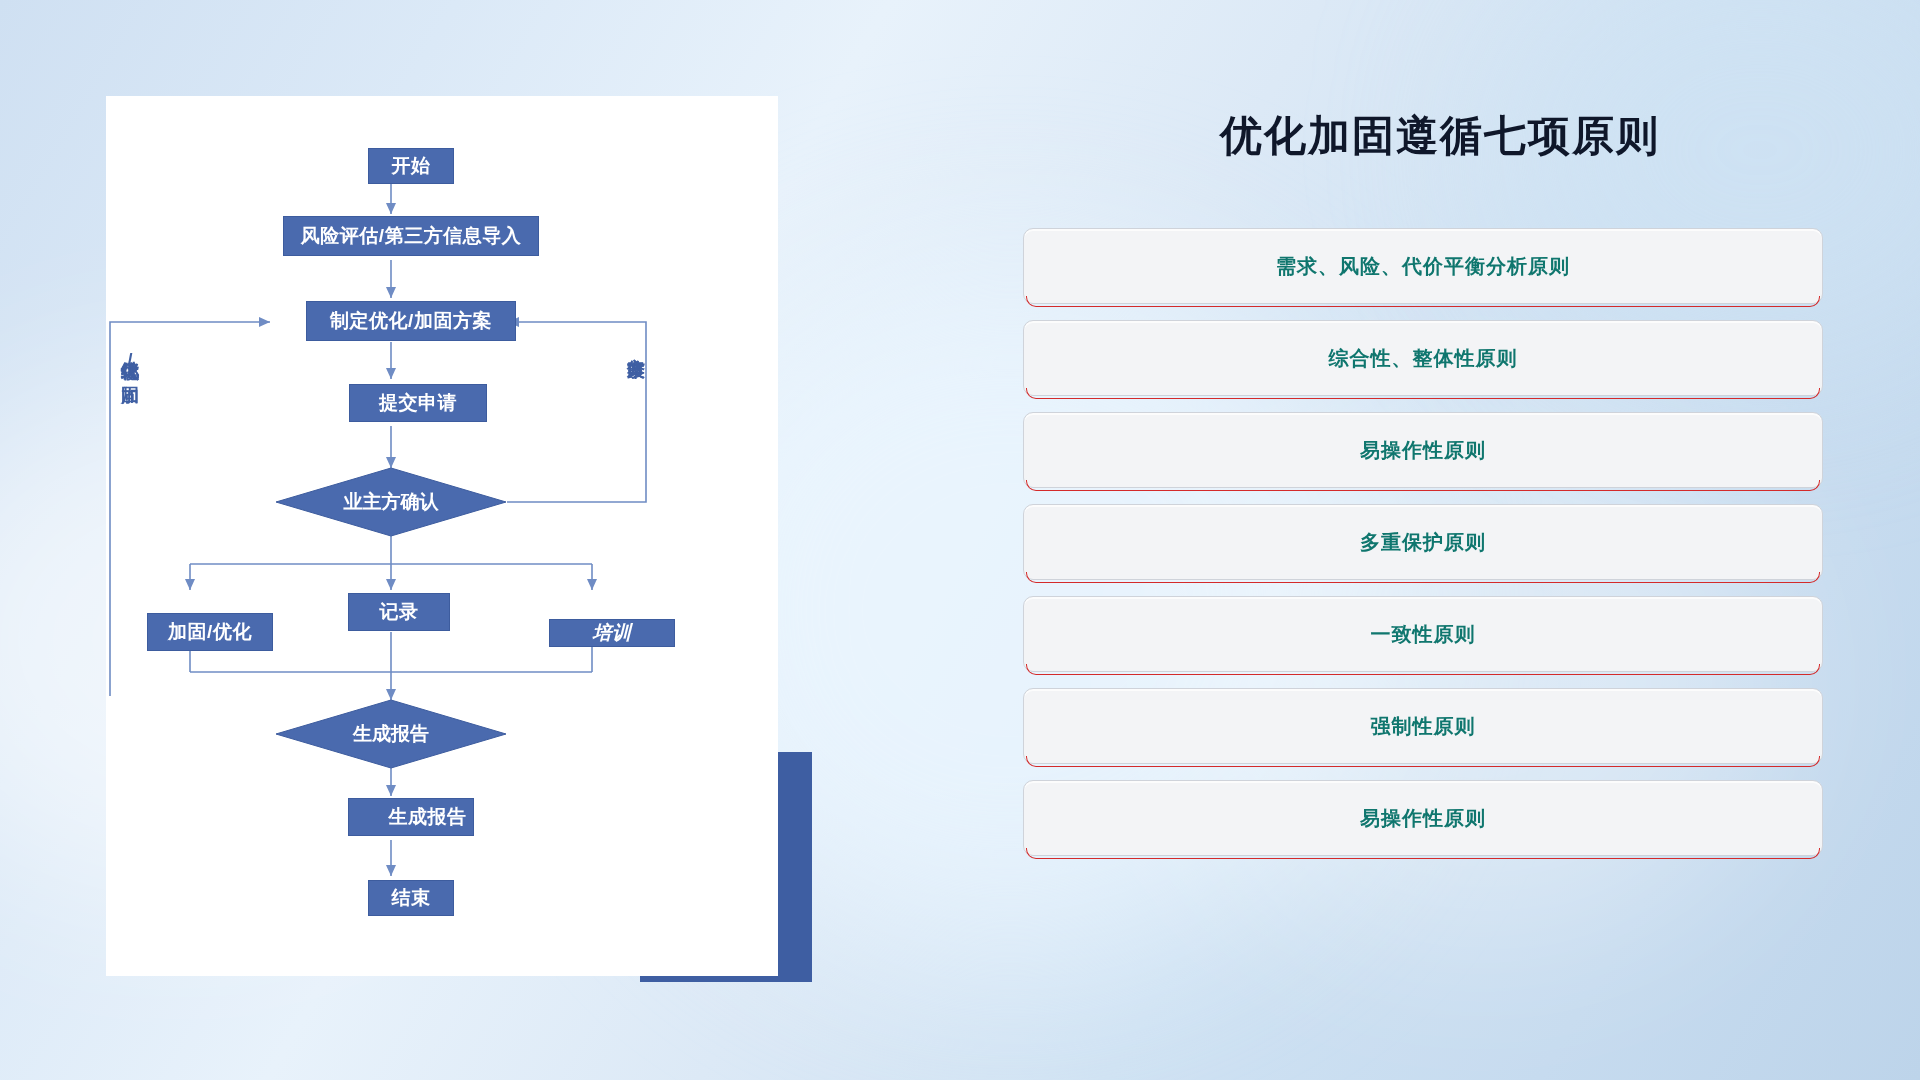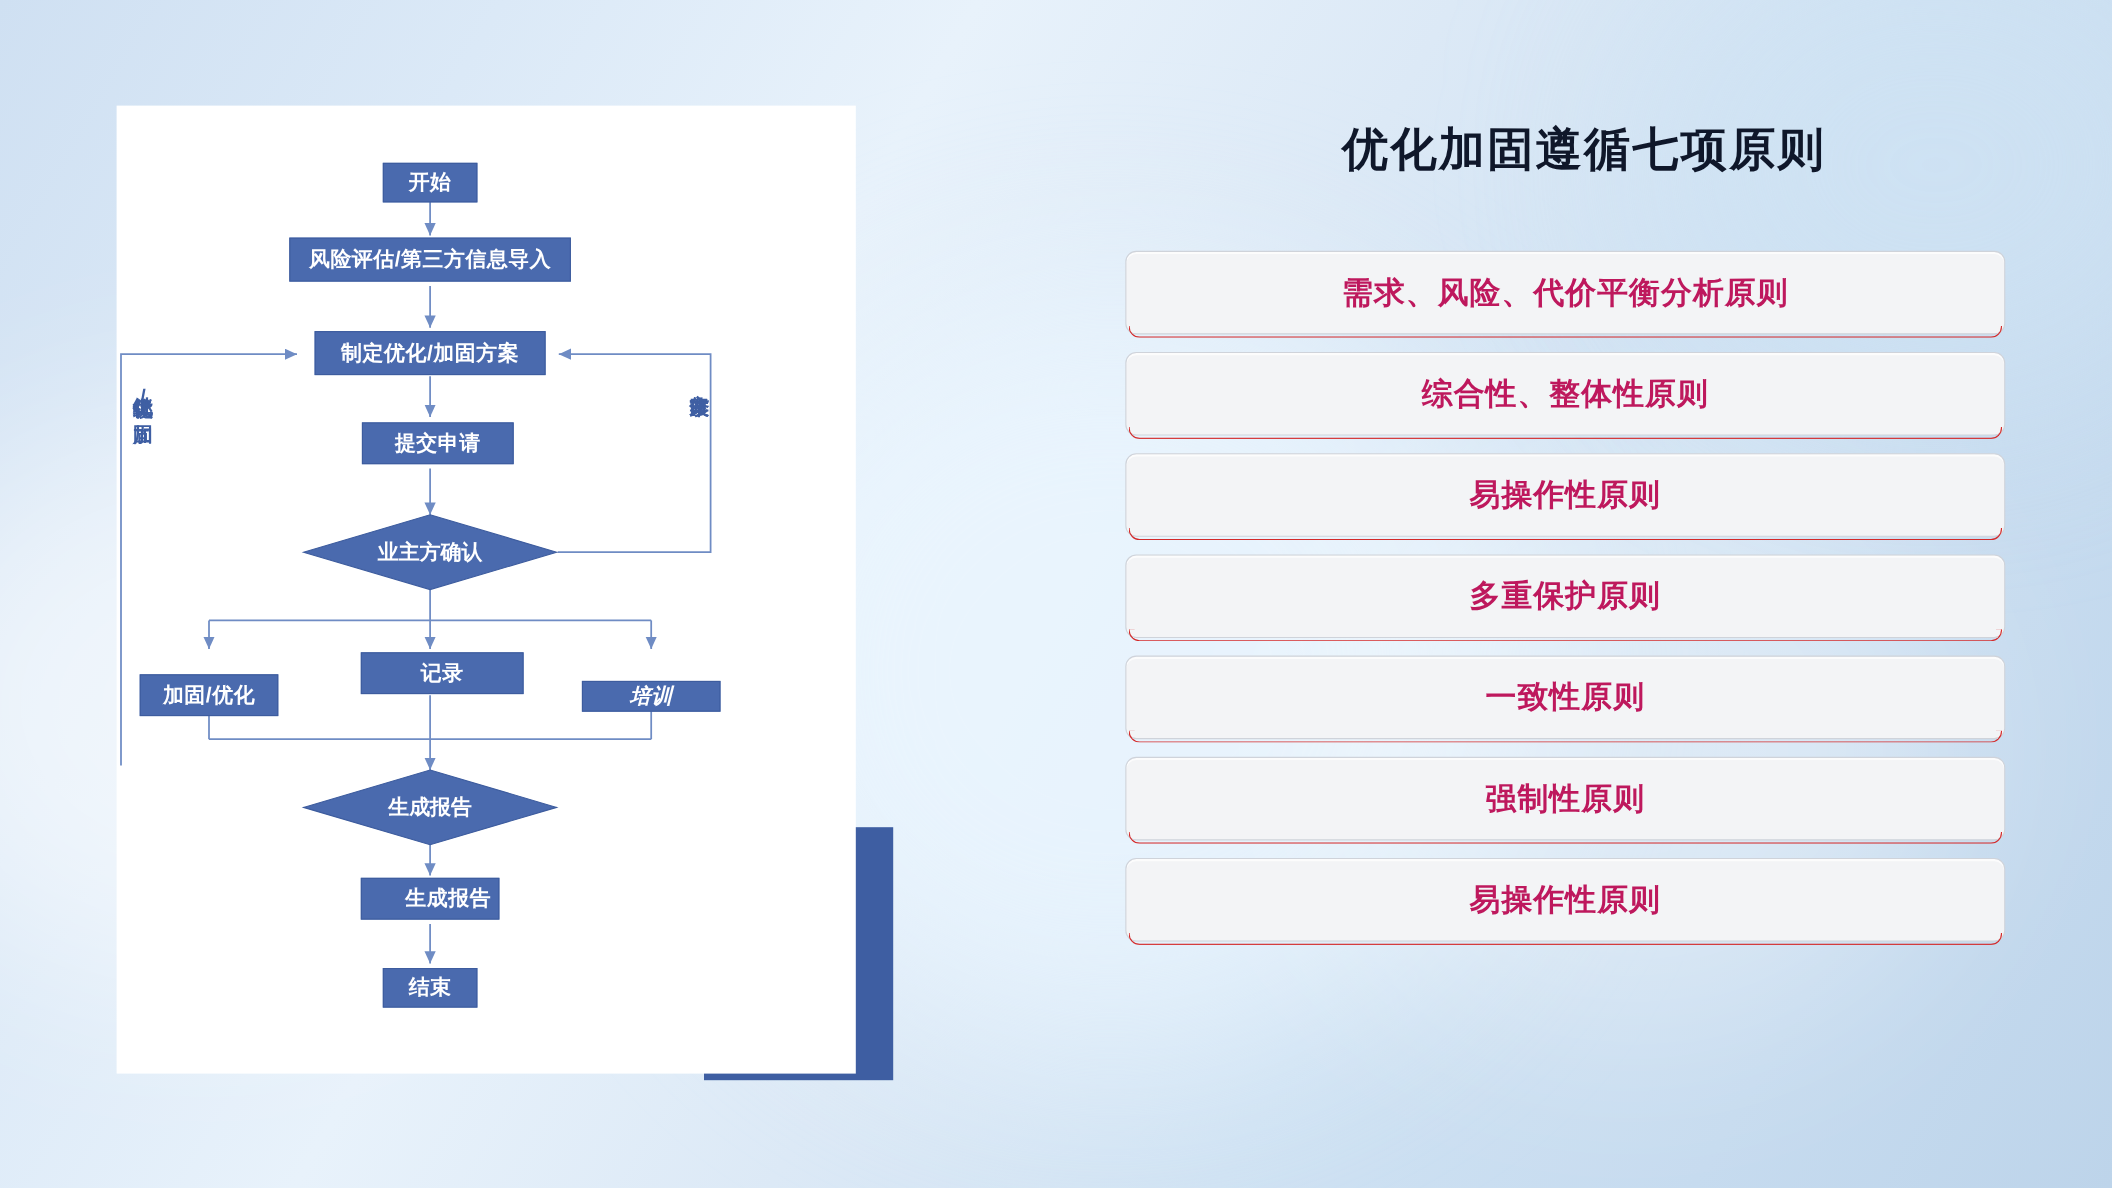--- a/index.html
+++ b/index.html
@@ -59,20 +59,21 @@
     display: flex;
     align-items: center;
     justify-content: center;
     color: #ffffff;
     font-size: 19px;
     font-weight: 700;
     letter-spacing: 0.5px;
     background: #4a6aae;
     border: 1px solid #3d5c9e;
     white-space: nowrap;
+    margin-left: 20px;
   }
   .diamond-label {
     position: absolute;
     display: flex;
     align-items: center;
     justify-content: center;
     color: #ffffff;
     font-size: 19px;
     font-weight: 700;
     white-space: nowrap;
@@ -110,22 +111,22 @@
   .principle {
     position: relative;
     height: 74px;
     margin-bottom: 16px;
     background: #f3f4f6;
     border: 1px solid #cfd3da;
     border-radius: 10px;
     display: flex;
     align-items: center;
     justify-content: center;
-    color: #be185d;
-    font-size: 28px;
+    color: #0f766e;
+    font-size: 20px;
     font-weight: 700;
     letter-spacing: 1px;
     box-shadow: 0 2px 0 rgba(255,255,255,0.7) inset;
   }
   .principle::after {
     content: "";
     position: absolute;
     left: 2px;
     right: 2px;
     bottom: -4px;
@@ -211,21 +212,21 @@
     </div>
 
     <div class="diamond-label" style="left:190px; top:392px; width:190px; height:28px;">
       <span>业主方确认</span>
     </div>
 
     <div class="node" style="left:21px; top:517px; width:126px; height:38px;">
       <span>加固/优化</span>
     </div>
 
-    <div class="node" style="left:222px; top:497px; width:148px; height:38px;">
+    <div class="node" style="left:222px; top:497px; width:102px; height:38px;">
       <span>记录</span>
     </div>
 
     <div class="node" style="left:423px; top:523px; width:126px; height:28px;font-style:italic;">
       <span>培训</span>
     </div>
 
     <div class="diamond-label" style="left:190px; top:624px; width:190px; height:28px;">
       <span>生成报告</span>
     </div>

